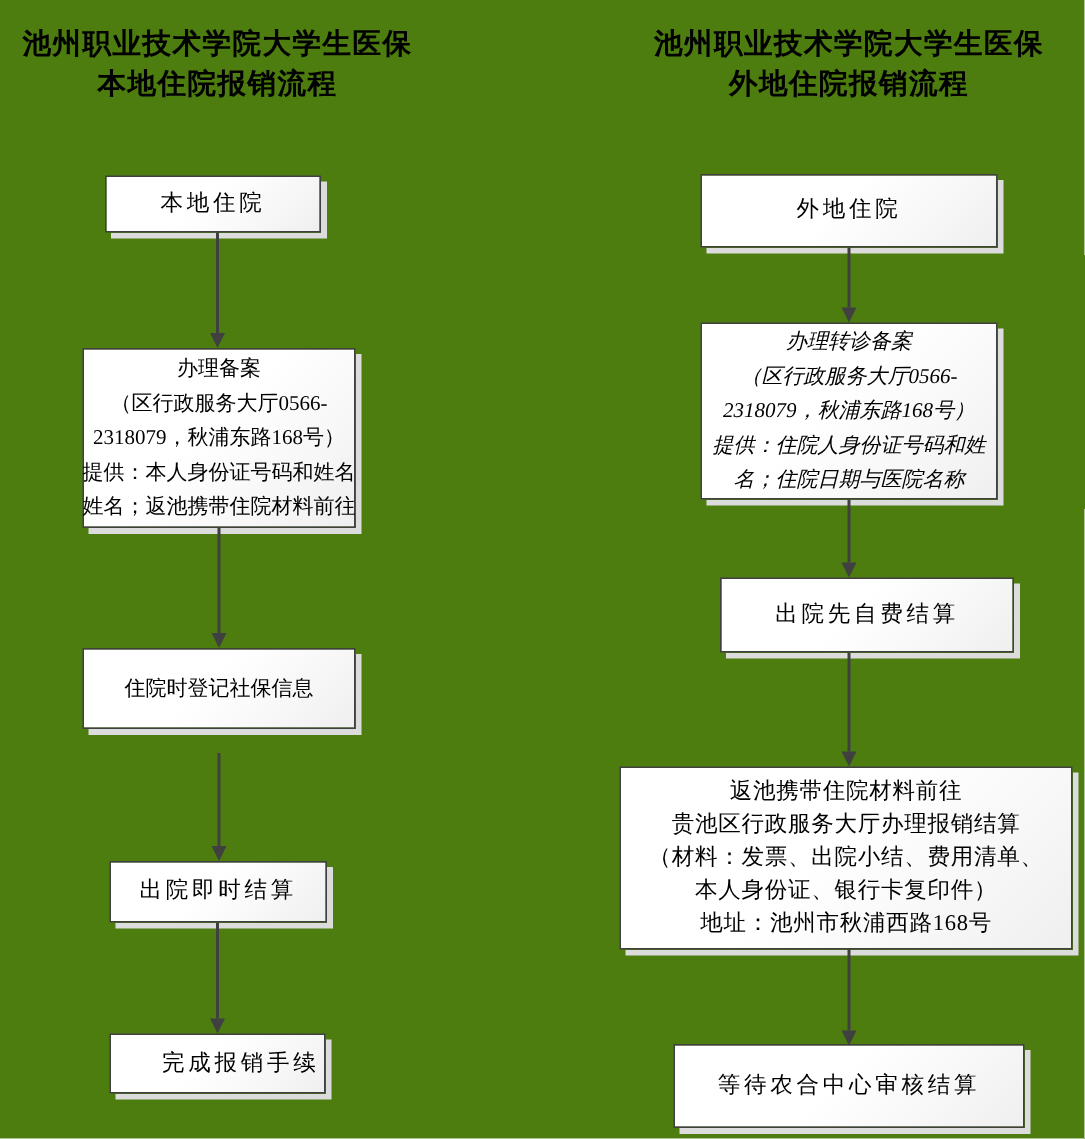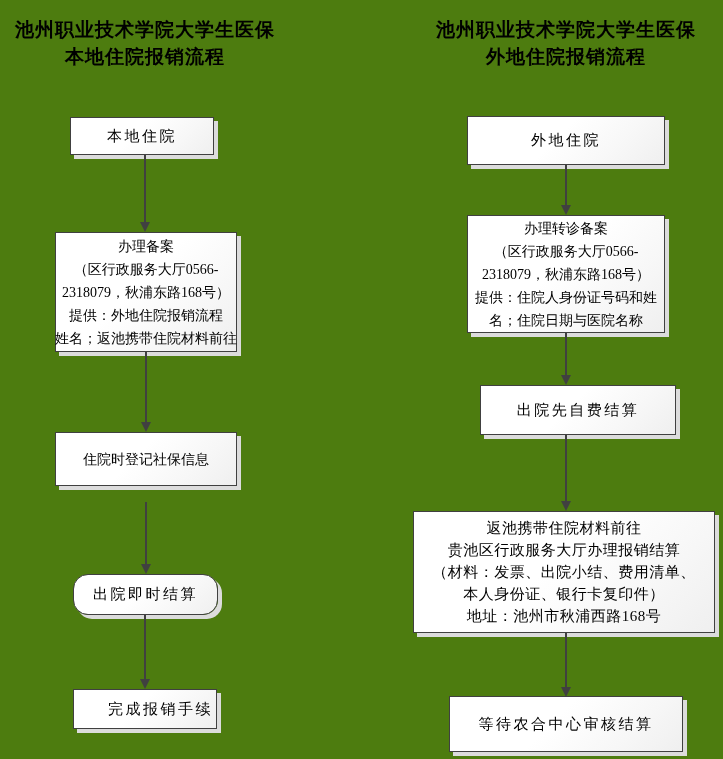--- a/index.html
+++ b/index.html
@@ -69,39 +69,39 @@
 
   <div class="arrow" style="left:140px; top:155px; height:77px;">
     <i class="al"></i>
     <i class="ah"></i>
   </div>
 
   <div class="node" style="left:55px; top:232px; width:182px; height:120px;">
     <div class="nline">办理备案</div>
     <div class="nline">（区行政服务大厅0566-</div>
     <div class="nline">2318079，秋浦东路168号）</div>
-    <div class="nline">提供：外地住院报销流程</div>
+    <div class="nline">提供：本人身份证号码和姓名</div>
     <div class="nline">姓名；返池携带住院材料前往</div>
   </div>
 
   <div class="arrow" style="left:141px; top:352px; height:80px;">
     <i class="al"></i>
     <i class="ah"></i>
   </div>
 
   <div class="node two" style="left:55px; top:432px; width:182px; height:54px;">
     <div class="nline">住院时登记社保信息</div>
   </div>
 
   <div class="arrow" style="left:141px; top:502px; height:72px;">
     <i class="al"></i>
     <i class="ah"></i>
   </div>
 
-  <div class="node single" style="left:73px; top:574px; width:145px; height:41px;border-radius:15px;">
+  <div class="node single" style="left:73px; top:574px; width:145px; height:41px;">
     <div class="nline">出院即时结算</div>
   </div>
 
   <div class="arrow" style="left:140px; top:615px; height:74px;">
     <i class="al"></i>
     <i class="ah"></i>
   </div>
 
   <div class="node single" style="left:73px; top:689px; width:144px; height:40px;padding-left:35px;">
     <div class="nline">完成报销手续</div>
@@ -114,21 +114,21 @@
 
   <div class="node single" style="left:467px; top:116px; width:198px; height:49px;">
     <div class="nline">外地住院</div>
   </div>
 
   <div class="arrow" style="left:561px; top:165px; height:50px;">
     <i class="al"></i>
     <i class="ah"></i>
   </div>
 
-  <div class="node" style="left:467px; top:215px; width:198px; height:118px;">
+  <div class="node" style="left:467px; top:215px; width:198px; height:118px;font-style:italic;">
     <div class="nline">办理转诊备案</div>
     <div class="nline">（区行政服务大厅0566-</div>
     <div class="nline">2318079，秋浦东路168号）</div>
     <div class="nline">提供：住院人身份证号码和姓</div>
     <div class="nline">名；住院日期与医院名称</div>
   </div>
 
   <div class="arrow" style="left:561px; top:333px; height:52px;">
     <i class="al"></i>
     <i class="ah"></i>

